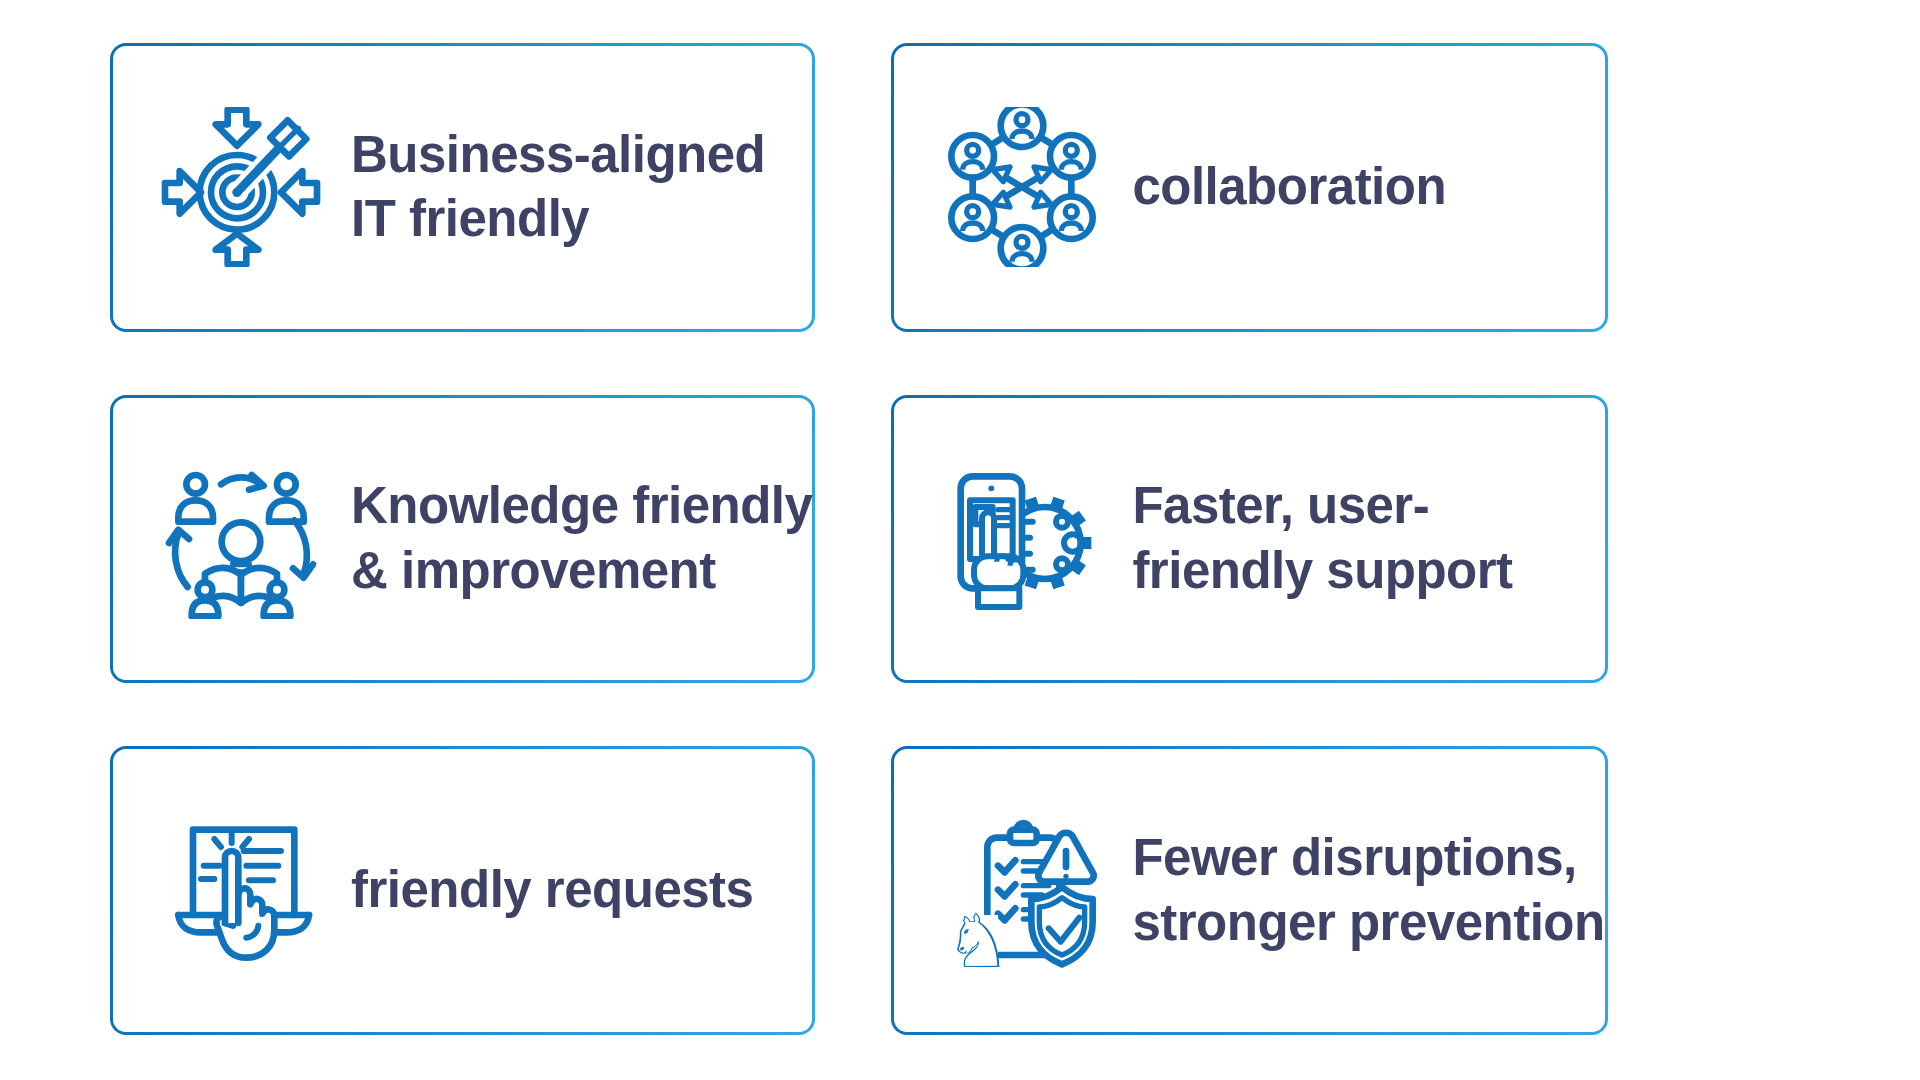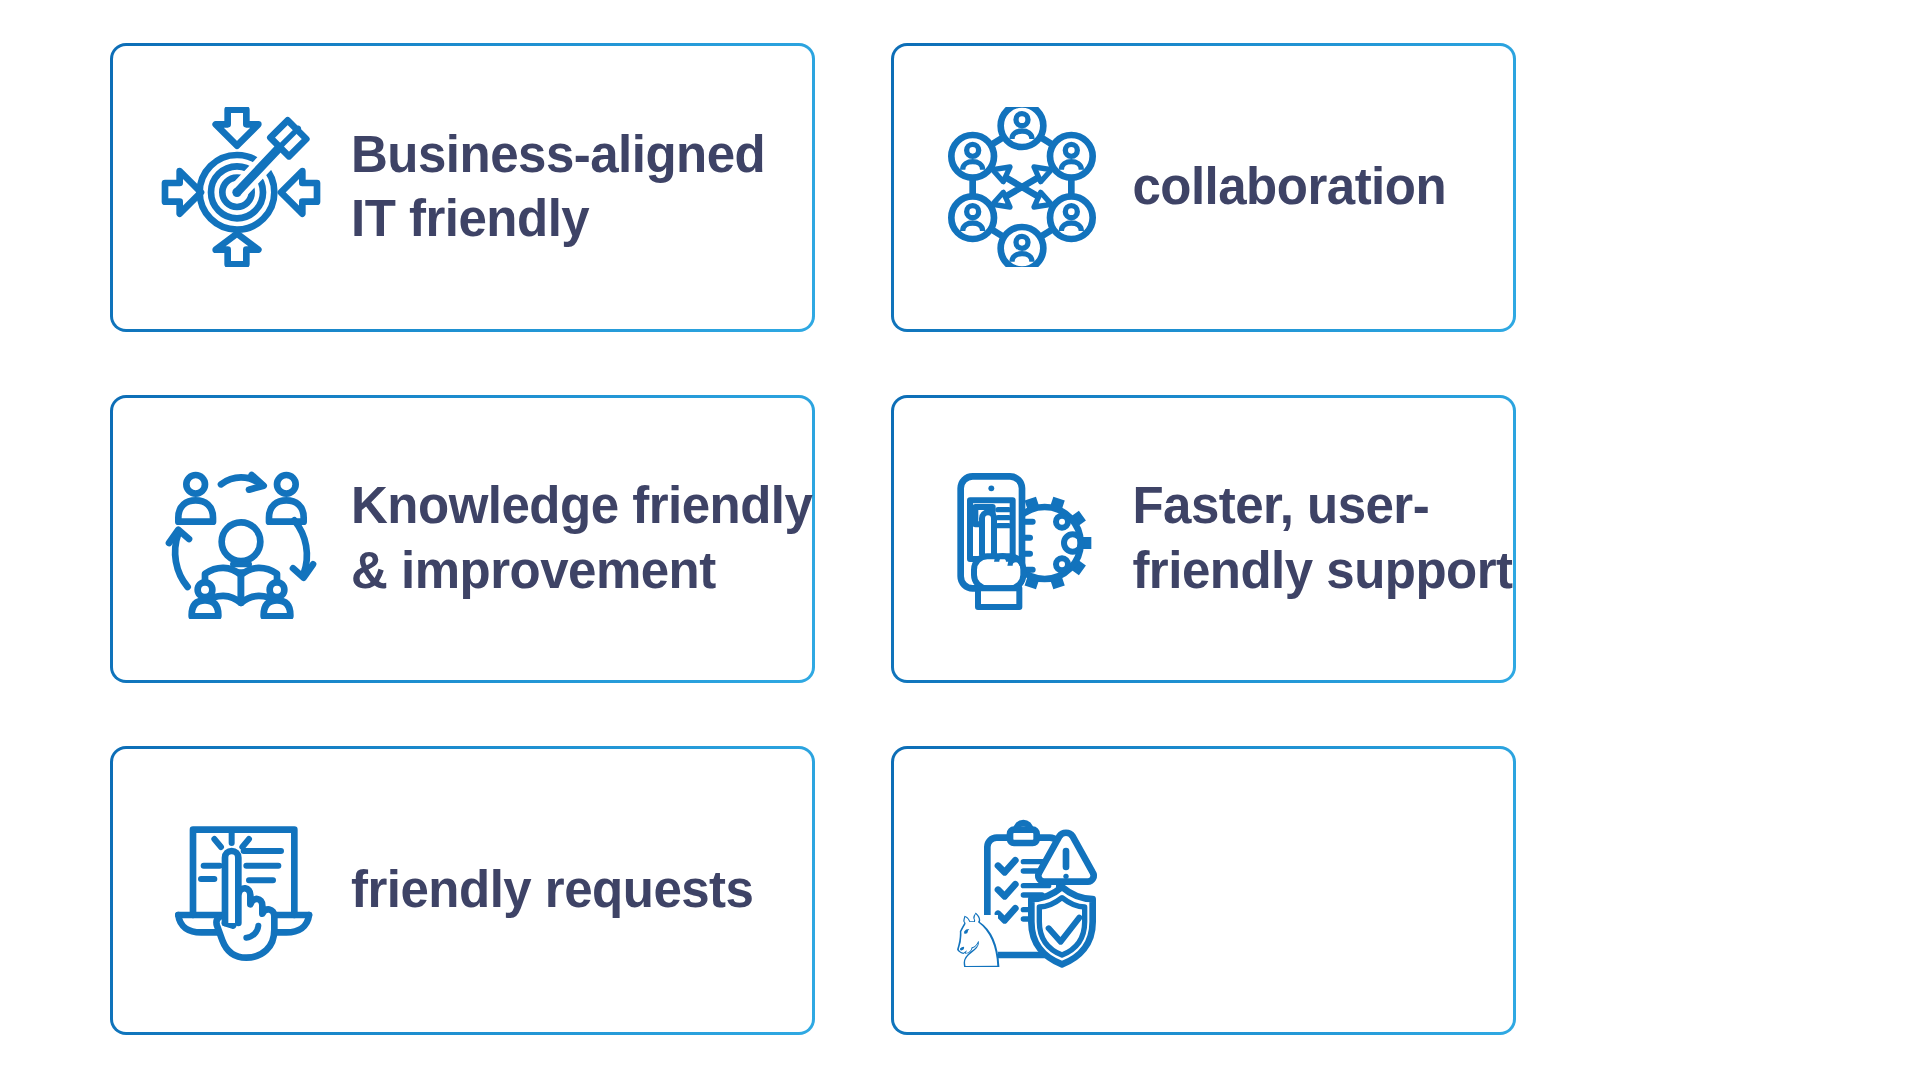--- a/index.html
+++ b/index.html
@@ -174,15 +174,19 @@
         <path d="M88,19 a6,6 0 0 1 10,0 l15,27 a4.5,4.5 0 0 1 -4,7 H77 a4.5,4.5 0 0 1 -4,-7 Z" fill="#ffffff"></path>
         <path d="M93,30 V42"></path>
         <circle cx="93" cy="49" r="2" fill="#1273bd" stroke="none"></circle>
         <path d="M90,57 c7,6 15,9 23,9 v17 c0,17 -10,27 -23,32 c-13,-5 -23,-15 -23,-32 V66 c8,0 16,-3 23,-9 Z" fill="#ffffff"></path>
         <path d="M90,65 c5,4 11,7 17,7 v11 c0,13 -7,21 -17,25 c-10,-4 -17,-12 -17,-25 V72 c6,0 12,-3 17,-7 Z" stroke-width="4"></path>
         <path d="M80,88 l9,10 14,-18" stroke-width="4.5"></path>
         <rect x="8" y="78" width="34" height="40" fill="#ffffff" stroke="none"></rect>
         <text x="2" y="117" font-size="56" fill="#1273bd" stroke="none" font-family="'DejaVu Sans',sans-serif">♘</text>
       </svg>
     </div>
+    <div class="title">
+      <span>Fewer disruptions,</span>
+      <span>stronger prevention</span>
+    </div>
   </div>
 
 </div>
 
 </body></html>

